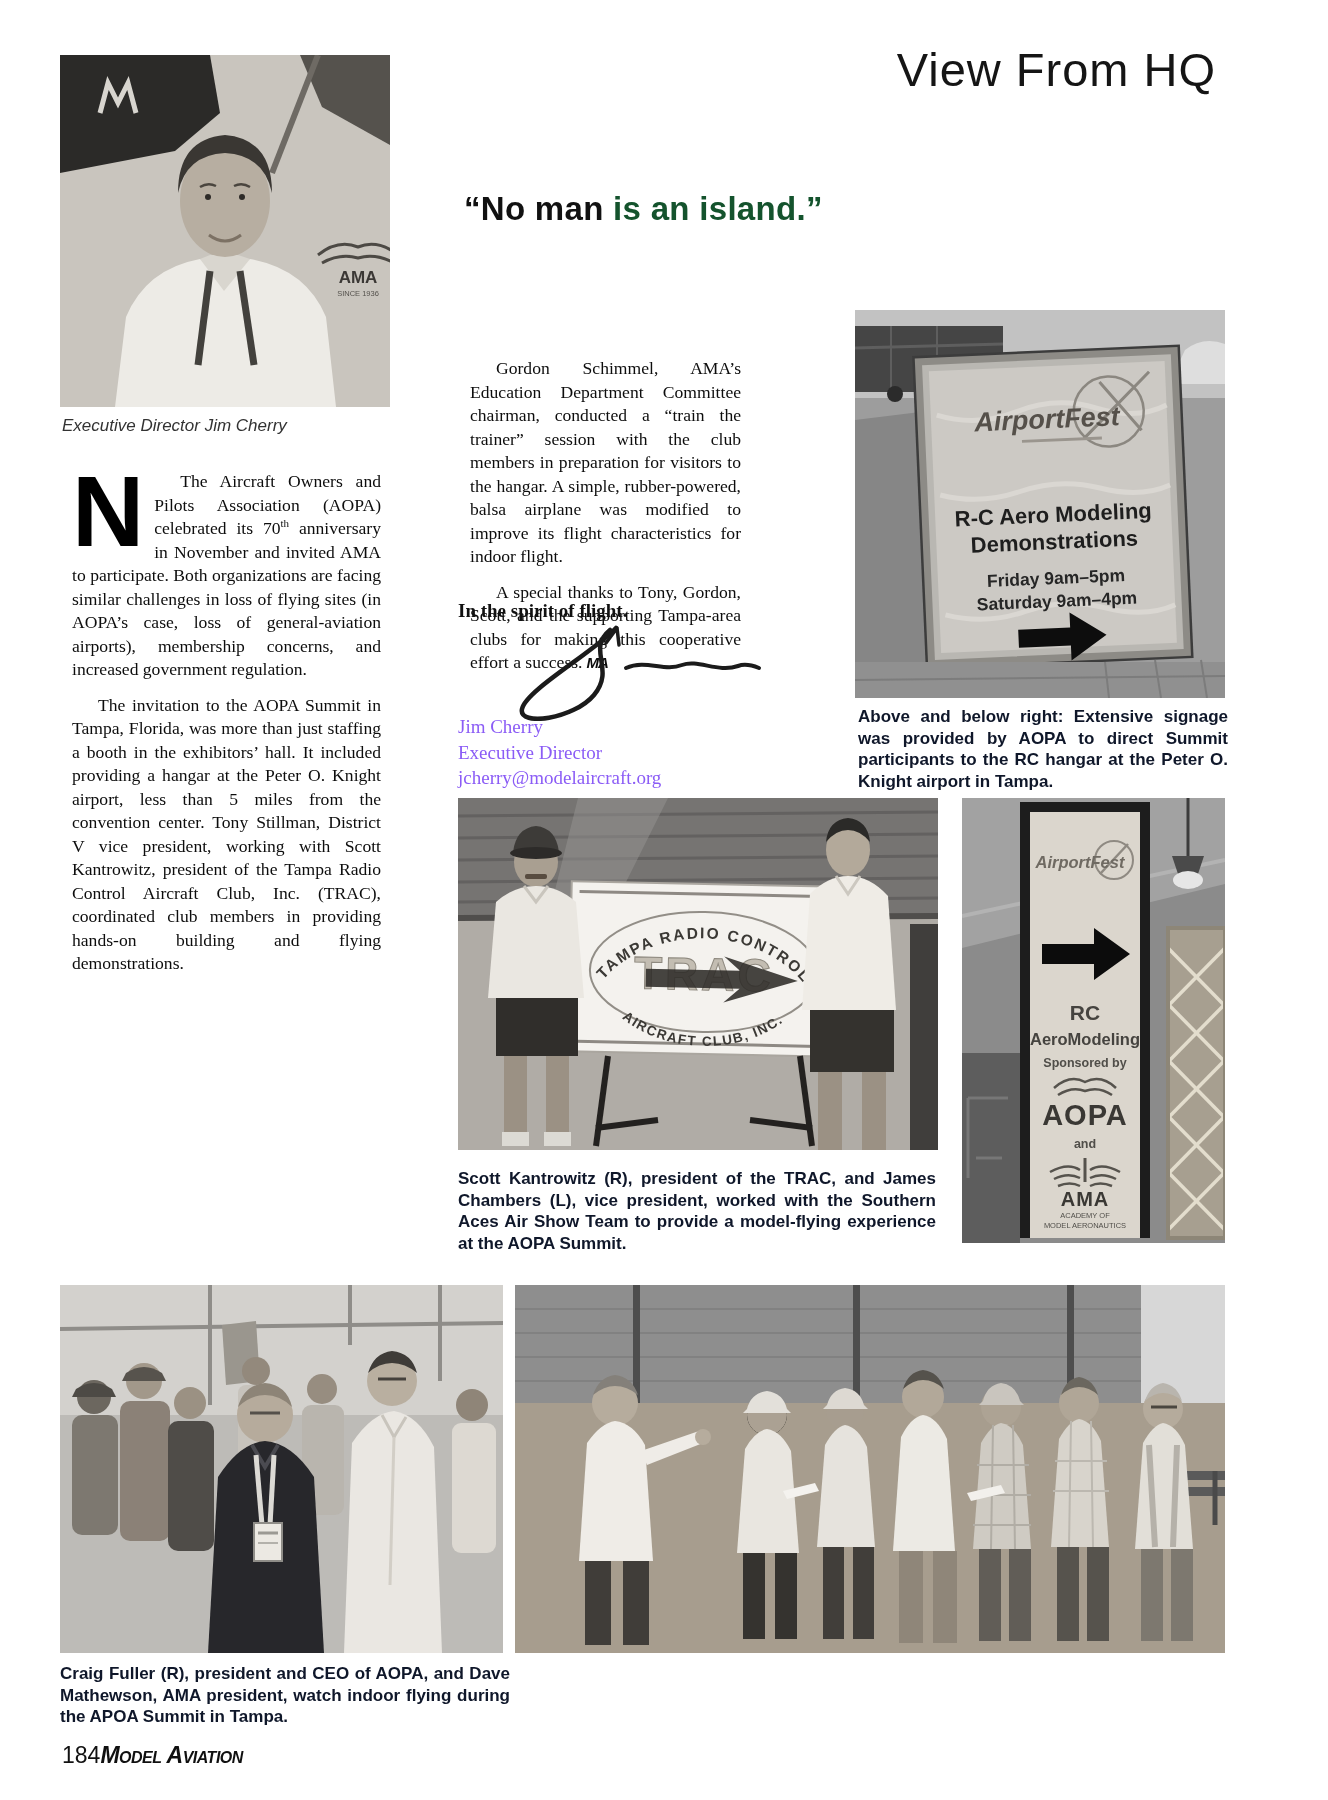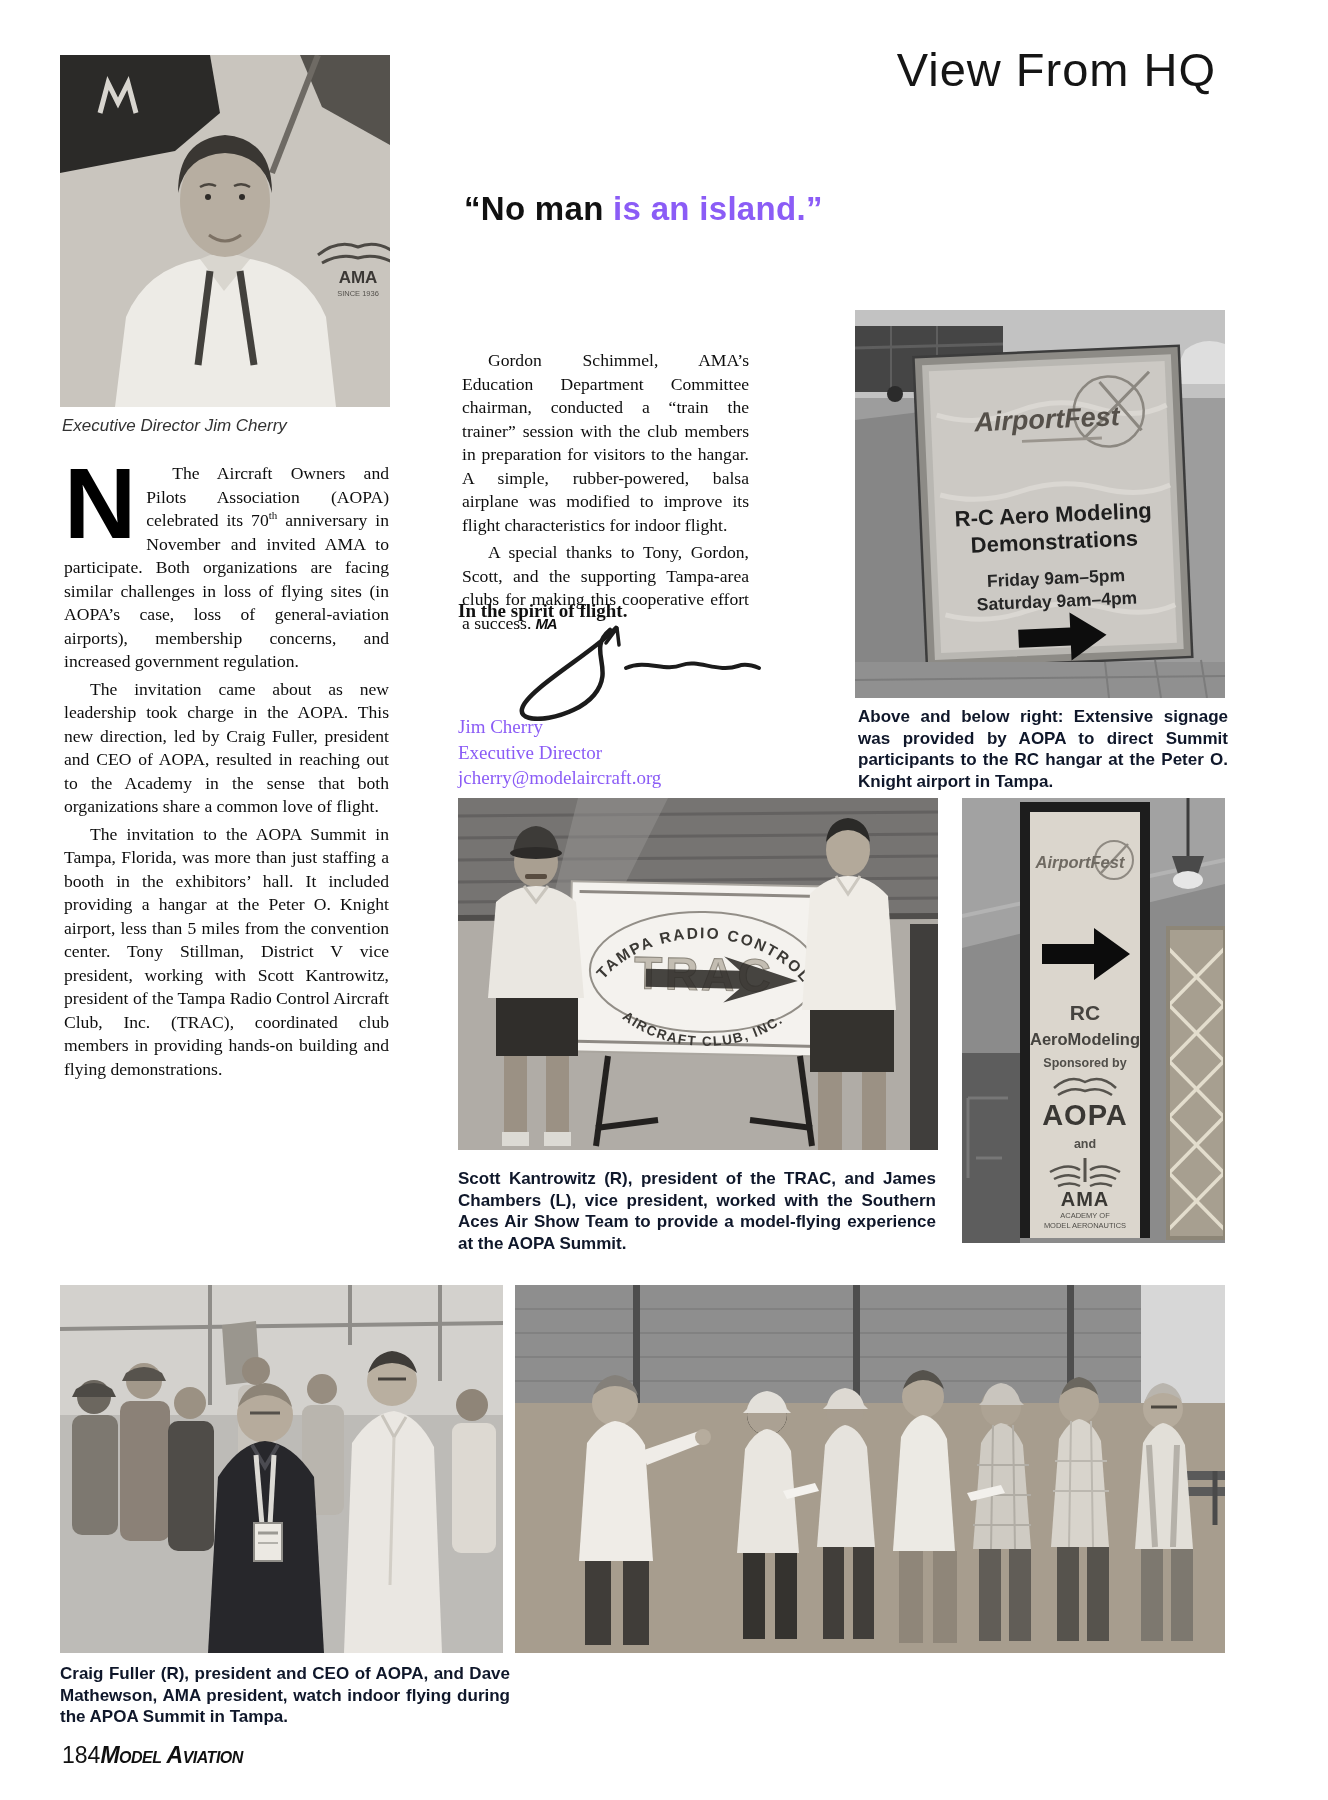--- a/index.html
+++ b/index.html
@@ -11,37 +11,37 @@
   }
 
   
   .hq-title {
     position:absolute; top:42px; left:0; right:112px; text-align:right;
     font-family:"Liberation Sans", sans-serif; font-weight:400;
     font-size:47px; letter-spacing:1px; color:#151515;
   }
   .headline { position:absolute; left:464px; top:190px;
     font-family:"Liberation Sans", sans-serif; font-weight:bold; font-size:33px; letter-spacing:0.3px;}
-  .headline .hl-gray { color:#8b5cf6; }
+  .headline .hl-gray { color:#14532d; }
 
   
   .photo { position:absolute; overflow:hidden; background:#ef4444; }
   .photo svg { display:block; }
 
   .portrait-caption {
     position:absolute; left:62px; top:416px; width:330px;
     font-style:italic; font-size:17px; color:#333;
     font-family:"Liberation Sans", sans-serif;
   }
 
   
   .bodycol { text-align:justify; font-size:17.6px; line-height:23.5px; color:#0d0d0d; }
   .col-left { position:absolute; left:60px; top:458px; width:333px; }
   .col-mid  { position:absolute; left:458px; top:345px; width:295px; }
-  .bodycol p { margin:4px; }
+  .bodycol p { margin:12px; }
   .bodycol p.indent { text-indent:26px; }
   .dropcap {
     float:left; font-family:"Liberation Sans", sans-serif; font-weight:900;
     font-size:100px; line-height:74px; padding-top:4px; margin-right:10px; color:#000;
   }
   sup { font-size:11px; vertical-align:super; line-height:0; }
   .endmark { font-family:"Liberation Sans", sans-serif; font-weight:bold; font-style:italic;
     font-size:15px; letter-spacing:-1px; margin-left:4px; }
 
   .closing { position:absolute; left:458px; top:600px; font-weight:bold; font-size:19px; }
@@ -102,21 +102,20 @@
         <text x="298" y="228" font-size="17" font-weight="bold" fill="#3b3835" text-anchor="middle">AMA</text>
         <text x="298" y="241" font-size="7.5" fill="#55524d" text-anchor="middle">SINCE 1936</text>
       </g>
     </svg>
   </div>
   <div class="portrait-caption">Executive Director Jim Cherry</div>
 
   <div class="bodycol col-left">
     <p><span class="dropcap">N</span></p>
     <p class="indent"><span>The Aircraft Owners and Pilots Association (AOPA) celebrated its 70</span><sup>th</sup><span> anniversary in November and invited AMA to participate. Both organizations are facing similar challenges in loss of flying sites (in AOPA’s case, loss of general-aviation airports), membership concerns, and increased government regulation.</span></p>
-    <p class="indent">The invitation came about as new leadership took charge in the AOPA. This new direction, led by Craig Fuller, president and CEO of AOPA, resulted in reaching out to the Academy in the sense that both organizations share a common love of flight.</p>
     <p class="indent">The invitation to the AOPA Summit in Tampa, Florida, was more than just staffing a booth in the exhibitors’ hall. It included providing a hangar at the Peter O. Knight airport, less than 5 miles from the convention center. Tony Stillman, District V vice president, working with Scott Kantrowitz, president of the Tampa Radio Control Aircraft Club, Inc. (TRAC), coordinated club members in providing hands-on building and flying demonstrations.</p>
   </div>
 
   <div class="bodycol col-mid">
     <p class="indent">Gordon Schimmel, AMA’s Education Department Committee chairman, conducted a “train the trainer” session with the club members in preparation for visitors to the hangar. A simple, rubber-powered, balsa airplane was modified to improve its flight characteristics for indoor flight.</p>
     <p class="indent"><span>A special thanks to Tony, Gordon, Scott, and the supporting Tampa-area clubs for making this cooperative effort a success.</span><span class="endmark">MA</span></p>
   </div>
 
   <div class="closing">In the spirit of flight.</div>
 

